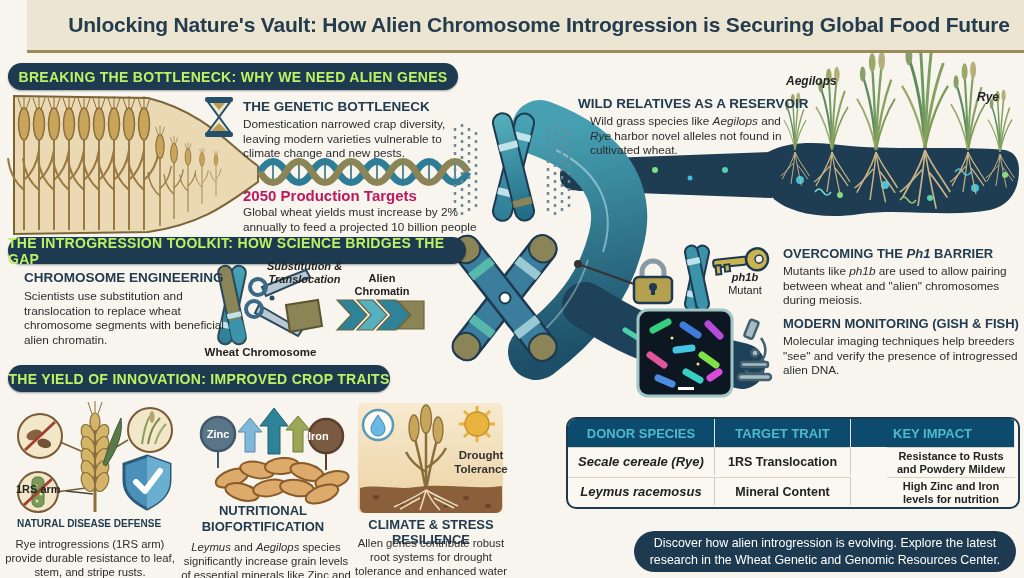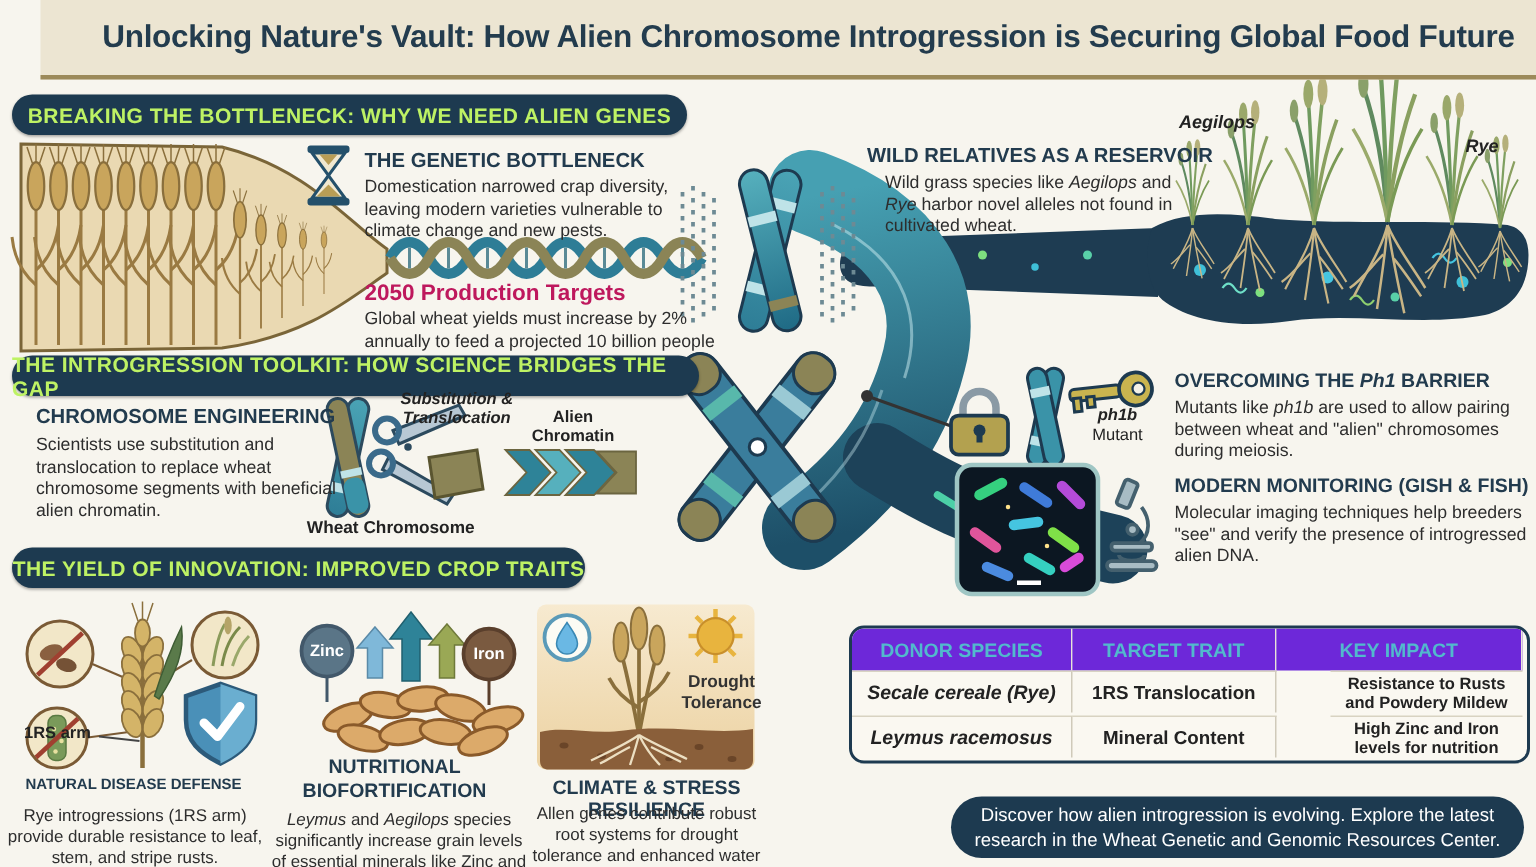--- a/index.html
+++ b/index.html
@@ -17,21 +17,21 @@
   .body-txt{font-size:11.8px;line-height:1.24;color:#2d2d2d;z-index:3;}
   .lbl{font-size:11px;font-weight:bold;color:#222;z-index:3;}
   .ctr{text-align:center;}
   .it{font-style:italic;}
   svg{display:block;}
   #flow{left:0;top:0;z-index:1;}
   
   .dtable{left:566px;top:417px;width:450px;border:2.5px solid #1d3a50;border-radius:10px;overflow:hidden;
           z-index:3;background:#faf8f1;}
   .trow{display:grid;grid-template-columns:147px 136px 164px;}
-  .thead .cell{background:#6d28d9;color:#52b9cd;font-weight:bold;font-size:13px;height:28px;}
+  .thead .cell{background:#0c4a6e;color:#52b9cd;font-weight:bold;font-size:13px;height:28px;}
   .cell{display:flex;align-items:center;justify-content:center;text-align:center;border-right:1px solid #cfcaba;}
   .cell:last-child{border-right:none;}
   .thead .cell{border-right:1.5px solid #e8e4d8;}
   .trow.r .cell{height:27px;border-top:1px solid #d8d3c2;font-weight:600;color:#222;}
   .trow.alt .cell{background:#e9e2cf;}
   .c-species{font-style:italic;font-size:13px;}
   .c-trait{font-size:12.5px;}
   .c-impact{font-size:11px;line-height:1.12;padding:1px 4px;margin-left:36px;}
   
   .callout{left:634px;top:531px;width:382px;height:41px;background:#1d3a50;border-radius:21px;color:#fff;
@@ -469,21 +469,21 @@
 <div class="abs h-nav" style="left:783px;top:316px;font-size:13px;">MODERN MONITORING (GISH &amp; FISH)</div>
 <div class="abs body-txt" style="left:783px;top:334px;width:242px;">Molecular imaging techniques help breeders "see" and verify the presence of introgressed alien DNA.</div>
 
 <div class="abs pill" style="left:8px;top:365px;width:382px;">
   <span>THE YIELD OF INNOVATION: IMPROVED CROP TRAITS</span>
 </div>
 <div class="abs lbl" style="left:16px;top:483px;">1RS arm</div>
 <div class="abs h-nav ctr" style="left:4px;top:518px;width:170px;font-size:10px;white-space:normal;">NATURAL DISEASE DEFENSE</div>
 <div class="abs body-txt ctr" style="left:2px;top:537px;width:176px;font-size:11.3px;">Rye introgressions (1RS arm) provide durable resistance to leaf, stem, and stripe rusts.</div>
 <div class="abs badge-txt" style="left:200px;top:428px;width:36px;">Zinc</div>
-<div class="abs badge-txt" style="left:308px;top:430px;width:36px;">Iron</div>
+<div class="abs badge-txt" style="left:308px;top:430px;width:20px;">Iron</div>
 <div class="abs h-nav ctr" style="left:183px;top:503px;width:160px;font-size:13px;white-space:normal;line-height:1.25;">NUTRITIONAL BIOFORTIFICATION</div>
 <div class="abs body-txt ctr" style="left:178px;top:540px;width:176px;font-size:11.3px;">
   <span class="it">Leymus</span><span> and </span><span class="it">Aegilops</span><span> species significantly increase grain levels of essential minerals like Zinc and Iron.</span>
 </div>
 <div class="abs lbl ctr" style="left:444px;top:448px;width:74px;font-size:11.5px;line-height:1.25;color:#333;">Drought Tolerance</div>
 <div class="abs h-nav ctr" style="left:346px;top:517px;width:170px;font-size:13px;white-space:normal;">CLIMATE &amp; STRESS RESILIENCE</div>
 <div class="abs body-txt ctr" style="left:348px;top:536px;width:166px;font-size:11.3px;">Allen genes contribute robust root systems for drought tolerance and enhanced water use efficiency.</div>
 
 <div class="abs dtable">
   <div class="trow thead">

